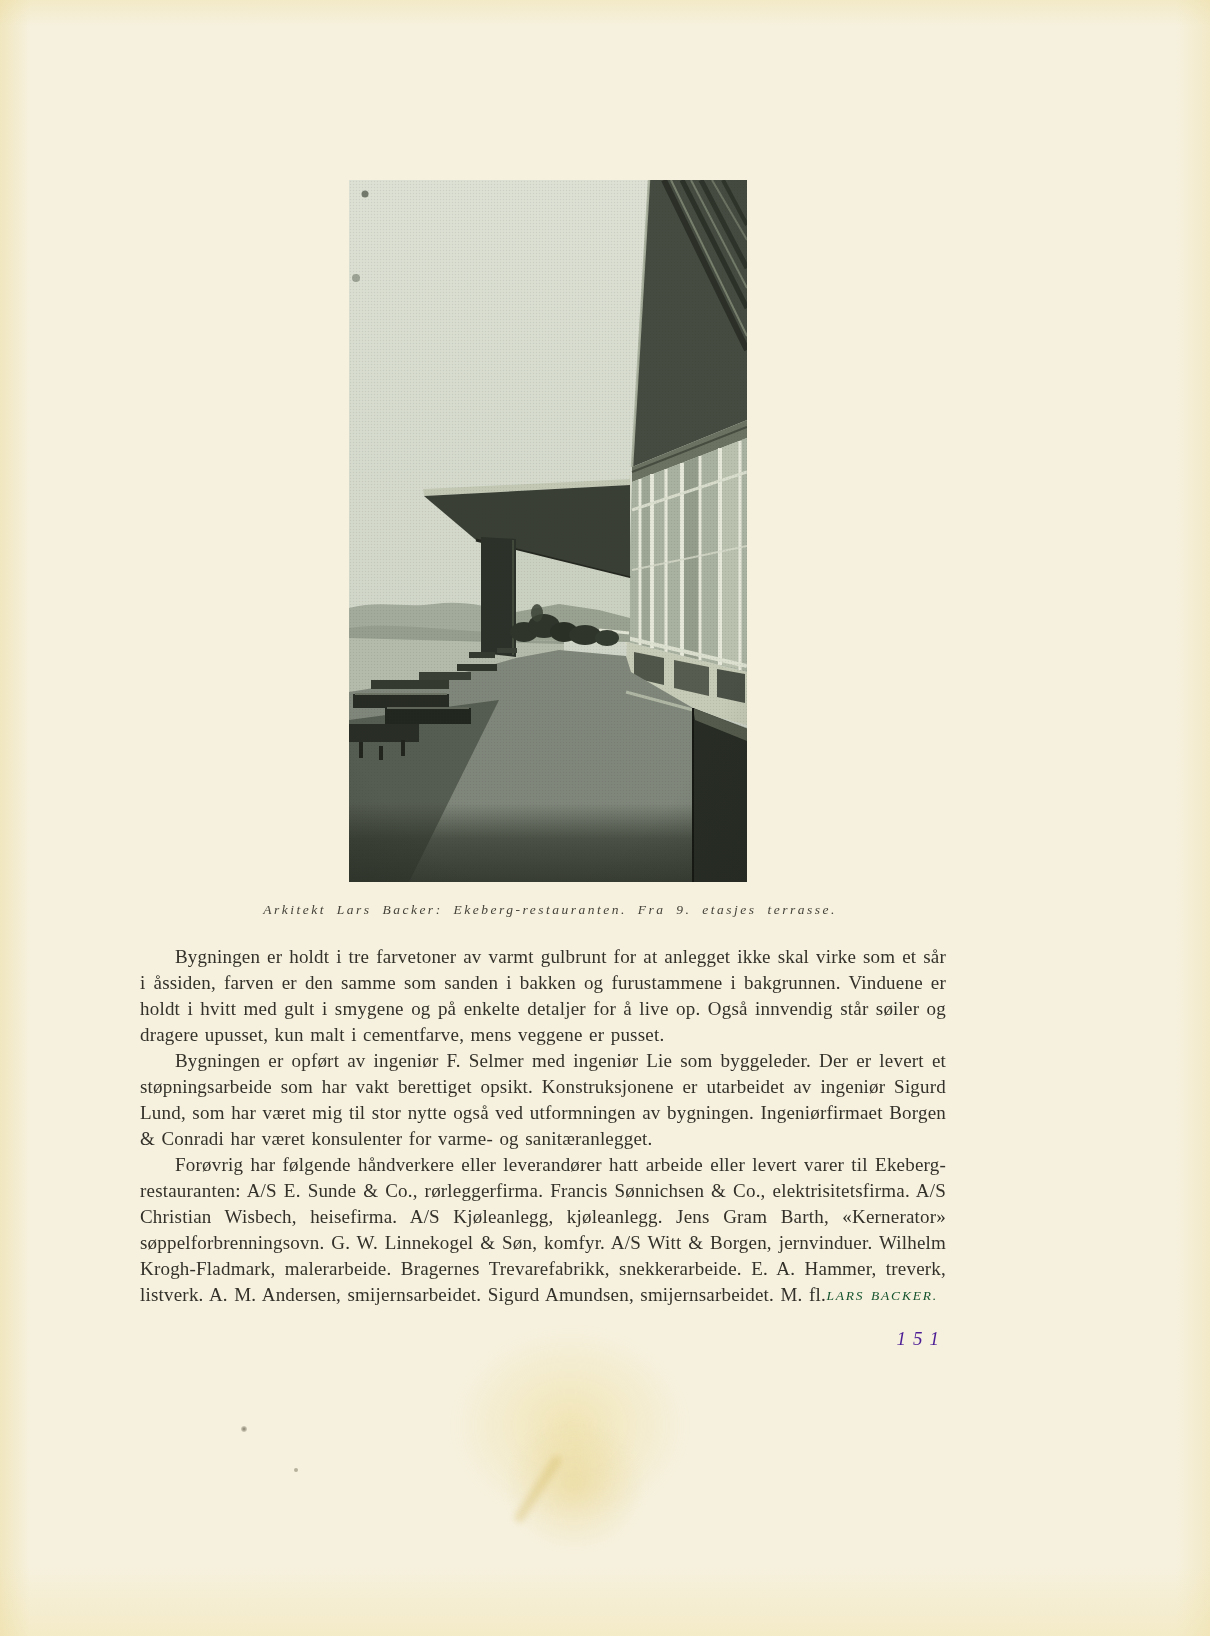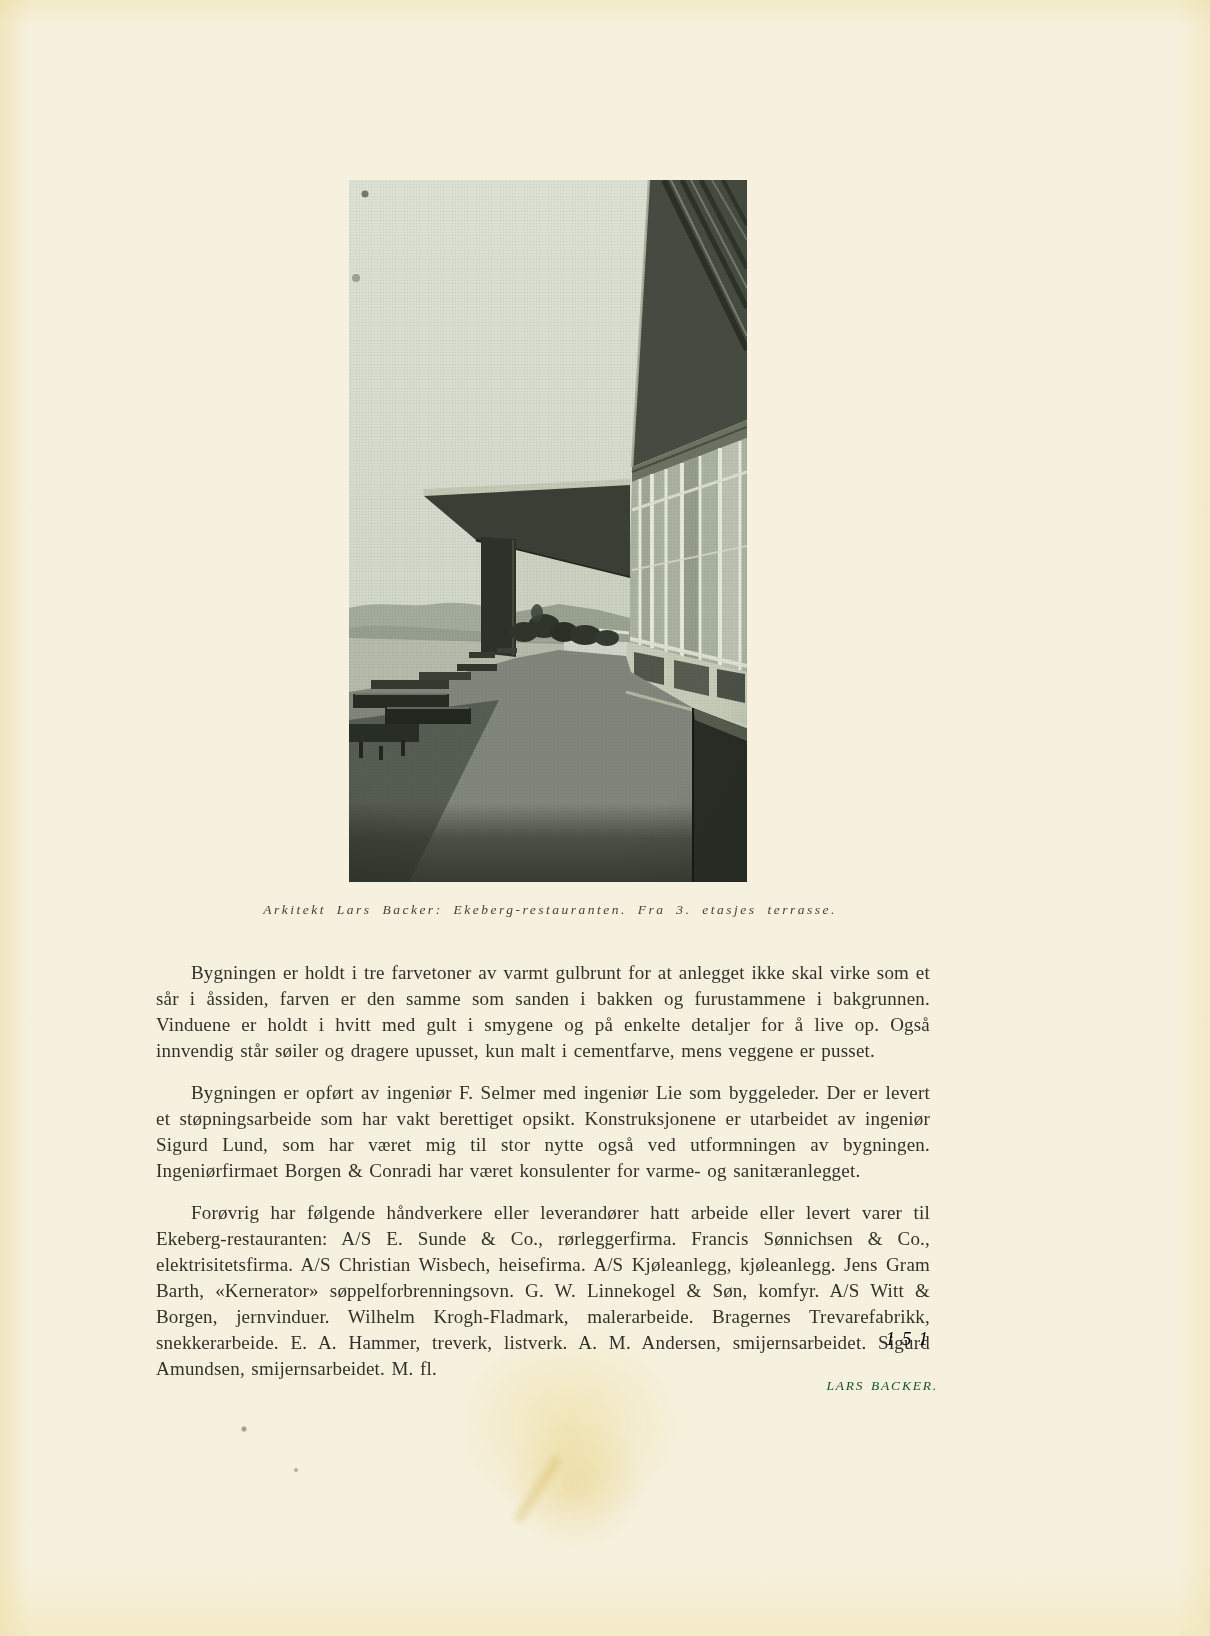--- a/index.html
+++ b/index.html
@@ -49,31 +49,31 @@
     font-style:italic;font-size:13.5px;line-height:20px;
     letter-spacing:2.5px;word-spacing:5px;color:#45433a;
   }
 
   
   .body-text{
     position:absolute;left:140px;top:944px;width:806px;
     font-size:19px;line-height:26px;text-align:justify;
     letter-spacing:.2px;word-spacing:1.5px;color:#33312a;
   }
-  .body-text p{margin:16px;text-indent:35px;}
+  .body-text p{margin:0;text-indent:35px;}
   .signature{
     margin-top:-25px;
     text-align:right;padding-right:8px;
     font-style:italic;font-size:13.5px;letter-spacing:1.8px;
     color:#14532d;text-indent:0;
   }
   .page-number{
-    position:absolute;left:129px;top:1328px;width:806px;
+    position:absolute;left:140px;top:1328px;width:806px;
     text-align:right;font-style:italic;font-size:19px;
-    letter-spacing:7px;color:#000000;
+    letter-spacing:7px;color:#4c1d95;
   }
 </style>
 </head>
 <body>
 
 <div class="page">
 
   <div class="stain stain-left"></div>
   <div class="stain stain-right"></div>
   <div class="stain stain-top"></div>
@@ -189,21 +189,21 @@
         <rect x="52" y="560" width="4" height="16" fill="#20241d"></rect>
 
         <polygon points="344,528 398,549 398,702 344,702" fill="#272c24"></polygon>
         <polygon points="344,528 398,549 398,561 346,540" fill="#565c4d"></polygon>
         <line x1="344" y1="528" x2="344" y2="702" stroke="#151812" stroke-width="2"></line>
 
         <rect x="0" y="0" width="398" height="702" fill="url(#dots)"></rect>
         <rect x="0" y="0" width="398" height="702" fill="url(#vig)"></rect>
       </svg>
     </div>
-    <figcaption class="caption">Arkitekt Lars Backer: Ekeberg-restauranten. Fra 3. etasjes terrasse.</figcaption>
+    <figcaption class="caption">Arkitekt Lars Backer: Ekeberg-restauranten. Fra 9. etasjes terrasse.</figcaption>
   </figure>
 
   <div class="body-text">
     <p>Bygningen er holdt i tre farvetoner av varmt gulbrunt for at anlegget ikke skal virke som et sår i åssiden, farven er den samme som sanden i bakken og furustammene i bakgrunnen. Vinduene er holdt i hvitt med gult i smygene og på enkelte detaljer for å live op. Også innvendig står søiler og dragere upusset, kun malt i cementfarve, mens veggene er pusset.</p>
     <p>Bygningen er opført av ingeniør F. Selmer med ingeniør Lie som byggeleder. Der er levert et støpningsarbeide som har vakt berettiget opsikt. Konstruksjonene er utarbeidet av ingeniør Sigurd Lund, som har været mig til stor nytte også ved utformningen av bygningen. Ingeniørfirmaet Borgen &amp; Conradi har været konsulenter for varme- og sanitæranlegget.</p>
     <p>Forøvrig har følgende håndverkere eller leverandører hatt arbeide eller levert varer til Ekeberg-restauranten: A/S E. Sunde &amp; Co., rørleggerfirma. Francis Sønnichsen &amp; Co., elektrisitetsfirma. A/S Christian Wisbech, heisefirma. A/S Kjøleanlegg, kjøleanlegg. Jens Gram Barth, «Kernerator» søppelforbrenningsovn. G. W. Linnekogel &amp; Søn, komfyr. A/S Witt &amp; Borgen, jernvinduer. Wilhelm Krogh-Fladmark, malerarbeide. Bragernes Trevarefabrikk, snekkerarbeide. E. A. Hammer, treverk, listverk. A. M. Andersen, smijernsarbeidet. Sigurd Amundsen, smijernsarbeidet. M. fl.</p>
     <div class="signature">LARS BACKER.</div>
   </div>
 
   <div class="page-number">151</div>

